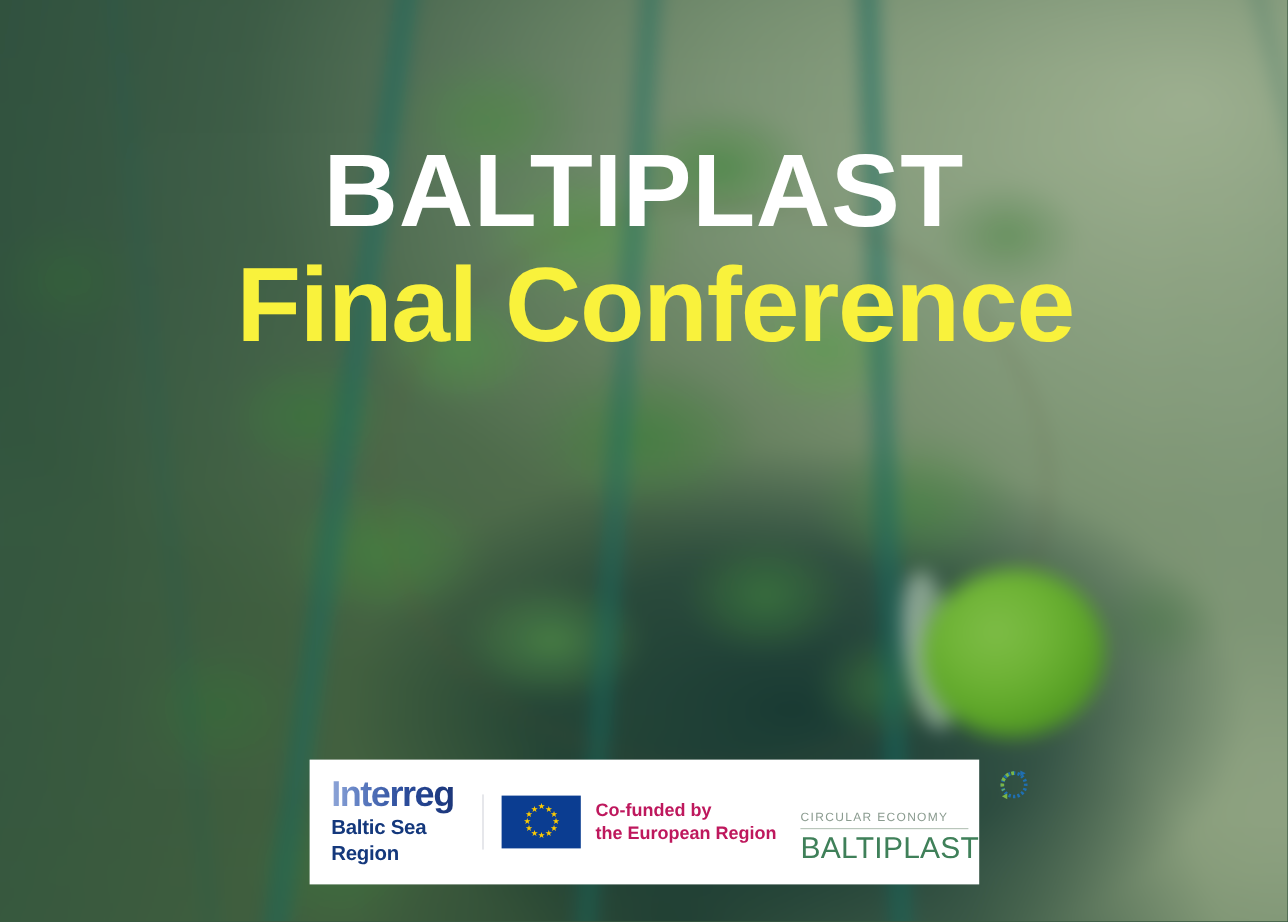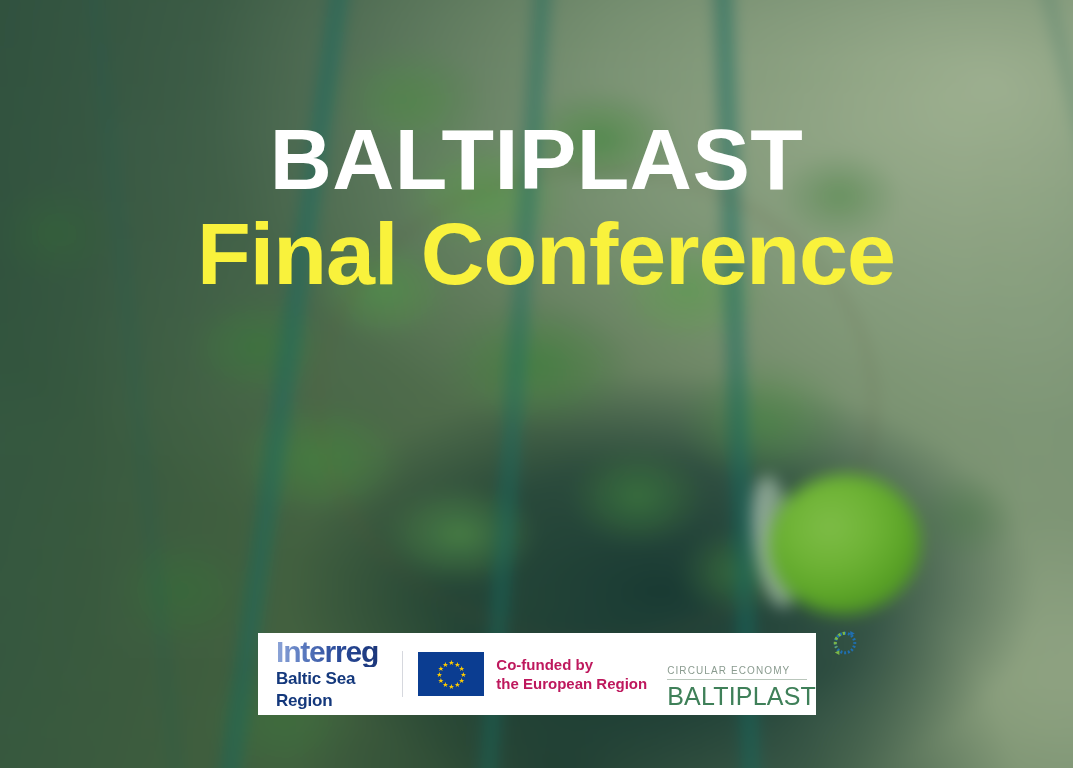--- a/index.html
+++ b/index.html
@@ -159,21 +159,21 @@
     letter-spacing: -1px;
     margin-left: 19px;
   }
 
   
   .logo-band {
     position: absolute;
     left: 258px;
     top: 633px;
     width: 558px;
-    height: 82px;
+    height: 104px;
     background: #ffffff;
     display: flex;
     align-items: center;
   }
 
   .logo-slot { display: flex; align-items: center; }
 
   
   .interreg { margin-left: 18px; }
   .interreg-word {

